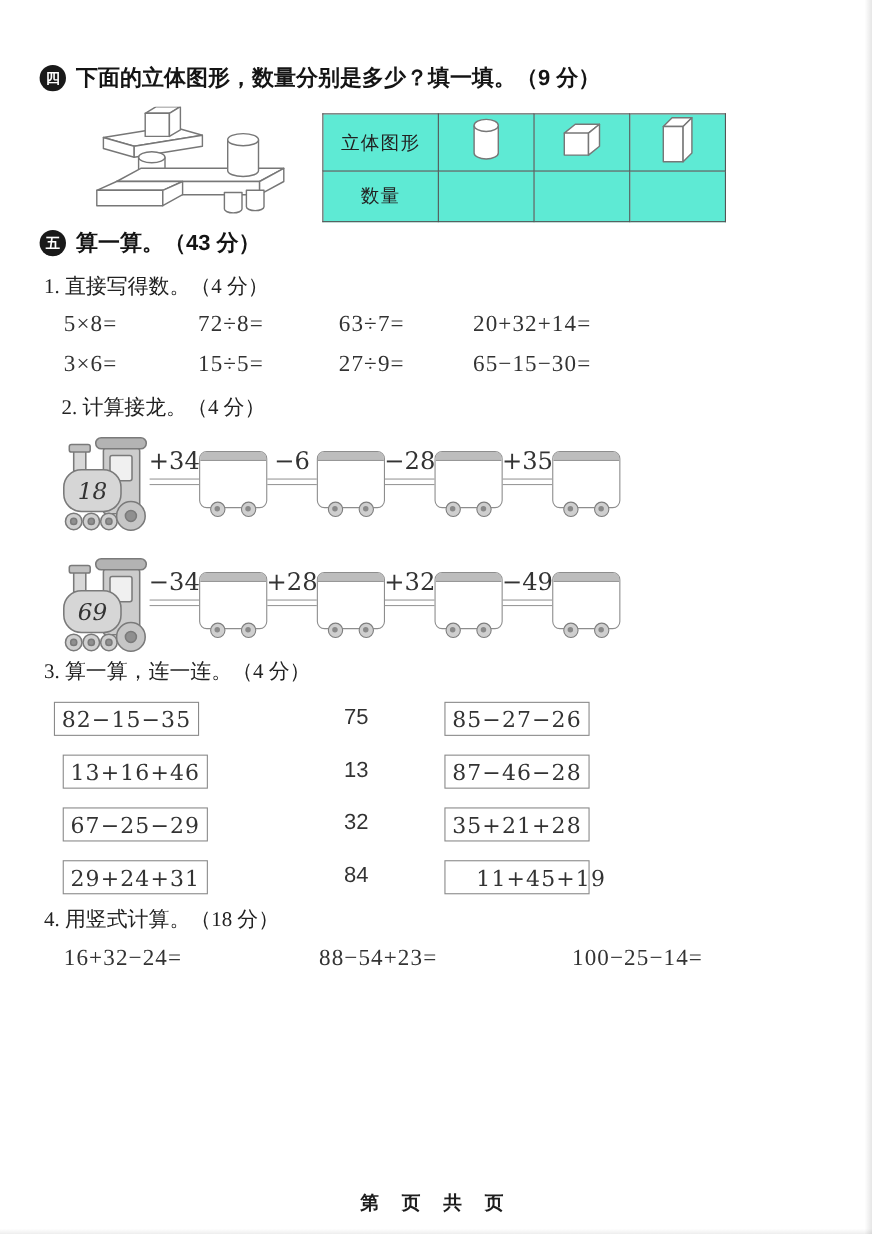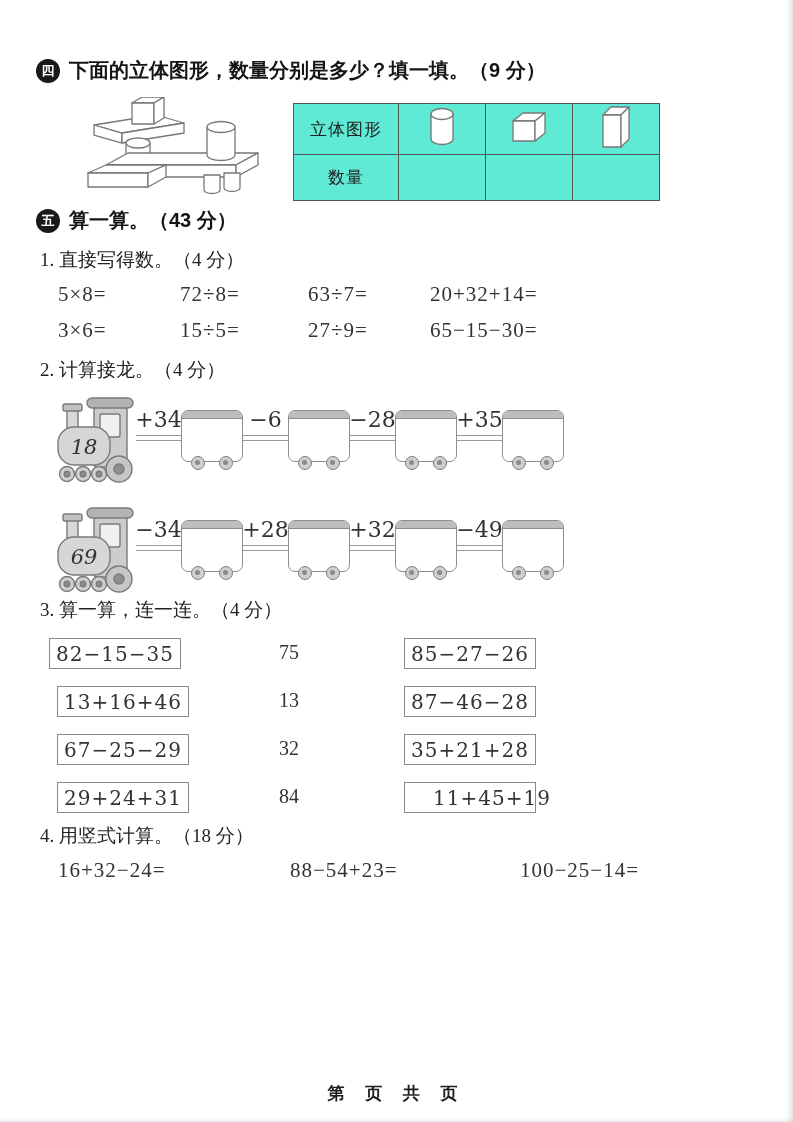--- a/index.html
+++ b/index.html
@@ -42,21 +42,21 @@
   .wheel { position:absolute; bottom:-9px; width:14px; height:14px; border-radius:50%;
     background:#cfcfcf; border:1.5px solid #7d7d7d; }
   .wheel::after { content:""; position:absolute; left:3px; top:3px; width:5px; height:5px;
     border-radius:50%; background:#8a8a8a; }
   .wheel.w1 { left:9px; } .wheel.w2 { right:9px; }
 
   
   .mbox { position:absolute; width:132px; height:31px; border:1.3px solid #8a8a8a; background:#fff;
     font-family:"DejaVu Serif", serif; font-size:20px; color:#333; letter-spacing:1px;
     display:flex; align-items:center; justify-content:center; white-space:nowrap; }
-  .mnum { position:absolute; width:56px; text-align:left; font-family:Liberation Serif, serif;
+  .mnum { position:absolute; width:56px; text-align:right; font-family:Liberation Sans, sans-serif;
     font-size:20px; color:#333; }
 
   .footer { position:absolute; top:1082px; left:0; width:100%; text-align:center;
     font-size:17px; font-weight:600; letter-spacing:8px; color:#1d1d1d; }
 
   svg .ln { fill:#ffffff; stroke:#777777; stroke-width:1.3; stroke-linejoin:round; }
 </style>
 </head>
 <body>
 
@@ -137,21 +137,21 @@
   <div class="subtitle" style="left:40px; top:247px;">1. 直接写得数。（4 分）</div>
   <span class="expr" style="left:58px;  top:282px;">5×8=</span>
   <span class="expr" style="left:180px; top:282px;">72÷8=</span>
   <span class="expr" style="left:308px; top:282px;">63÷7=</span>
   <span class="expr" style="left:430px; top:282px;">20+32+14=</span>
   <span class="expr" style="left:58px;  top:318px;">3×6=</span>
   <span class="expr" style="left:180px; top:318px;">15÷5=</span>
   <span class="expr" style="left:308px; top:318px;">27÷9=</span>
   <span class="expr" style="left:430px; top:318px;">65−15−30=</span>
 
-  <div class="subtitle" style="left:40px; top:357px;text-align:center;">2. 计算接龙。（4 分）</div>
+  <div class="subtitle" style="left:56px; top:357px;text-align:center;">2. 计算接龙。（4 分）</div>
 
   <div class="train" style="top:394px;">
     <div class="engine">
       <svg width="80" height="95" viewBox="0 0 80 95">
         <g stroke="#7a7a7a" stroke-width="1.4">
           <rect x="38" y="13" width="33" height="60" rx="3" fill="#cccccc"></rect>
           <rect x="31" y="4" width="46" height="10" rx="5" fill="#b3b3b3"></rect>
           <rect x="44" y="20" width="20" height="23" rx="2" fill="#f0f0f0"></rect>
           <rect x="11" y="15" width="11" height="19" fill="#d8d8d8"></rect>
           <rect x="7" y="10" width="19" height="7" rx="2" fill="#c0c0c0"></rect>

